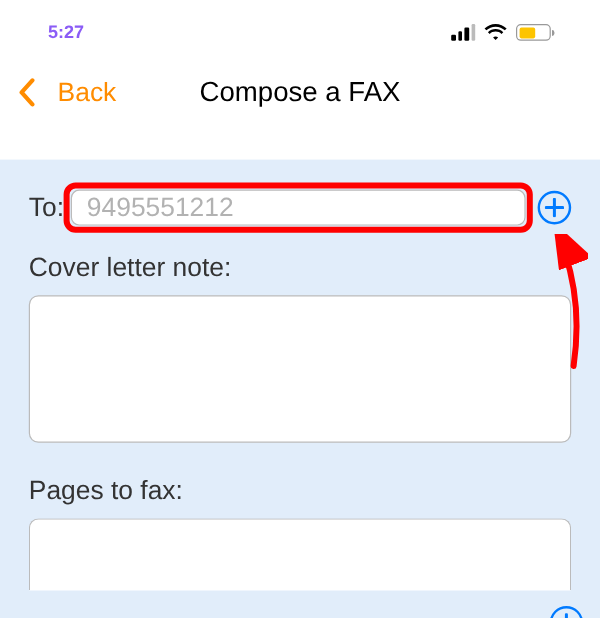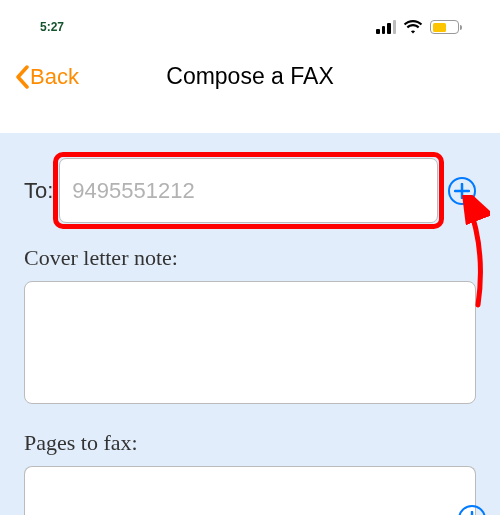--- a/index.html
+++ b/index.html
@@ -21,22 +21,22 @@
     .status-bar {
       display: flex;
       justify-content: space-between;
       align-items: center;
       padding: 14px 38px 8px 40px;
       height: 48px;
       background: #fff;
     }
     .status-time {
       font-weight: 600;
-      font-size: 12px;
-      color: #14532d;
+      font-size: 15px;
+      color: #8b5cf6;
       letter-spacing: 0px;
     }
     .status-icons {
       display: flex;
       align-items: center;
       gap: 7px;
     }
     .signal-bars {
       display: flex;
       align-items: flex-end;
@@ -87,21 +87,21 @@
       padding: 0 14px;
       background: #fff;
       position: relative;
     }
     .back-btn {
       display: flex;
       align-items: center;
       color: #ff8c00;
       font-size: 22px;
       cursor: pointer;
-      gap: 0;
+      gap: 18px;
     }
     .back-chevron svg { display:block; }
     .nav-title {
       position: absolute;
       left: 50%;
       transform: translateX(-50%);
       font-weight: 400;
       font-size: 23px;
       color: #000;
     }
@@ -125,21 +125,21 @@
     .field-label {
       font-size: 22px;
       color: #333;
     }
     .to-input-wrap {
       flex: 1;
       position: relative;
     }
     .to-input {
       width: 100%;
-      height: 65px;
+      height: 30px;
       border: 1px solid #bbb;
       border-radius: 7px;
       background: #fff;
       font-size: 22px;
       padding: 12px 12px;
       color: #333;
     }
     .to-input::placeholder { color: #b2b2b2; }
     .highlight-box {
       position: absolute;
@@ -170,21 +170,20 @@
       position: absolute;
       right: 14px;
       bottom: 10px;
     }
 
     
     .section-label {
       font-size: 22px;
       color: #333;
       margin-bottom: 10px;
-      font-family: Liberation Serif, serif;
     }
     .cover-textarea {
       width: 100%;
       height: 123px;
       border: 1px solid #bbb;
       border-radius: 8px;
       background: #fff;
       resize: none;
       font-size: 18px;
       padding: 10px;

